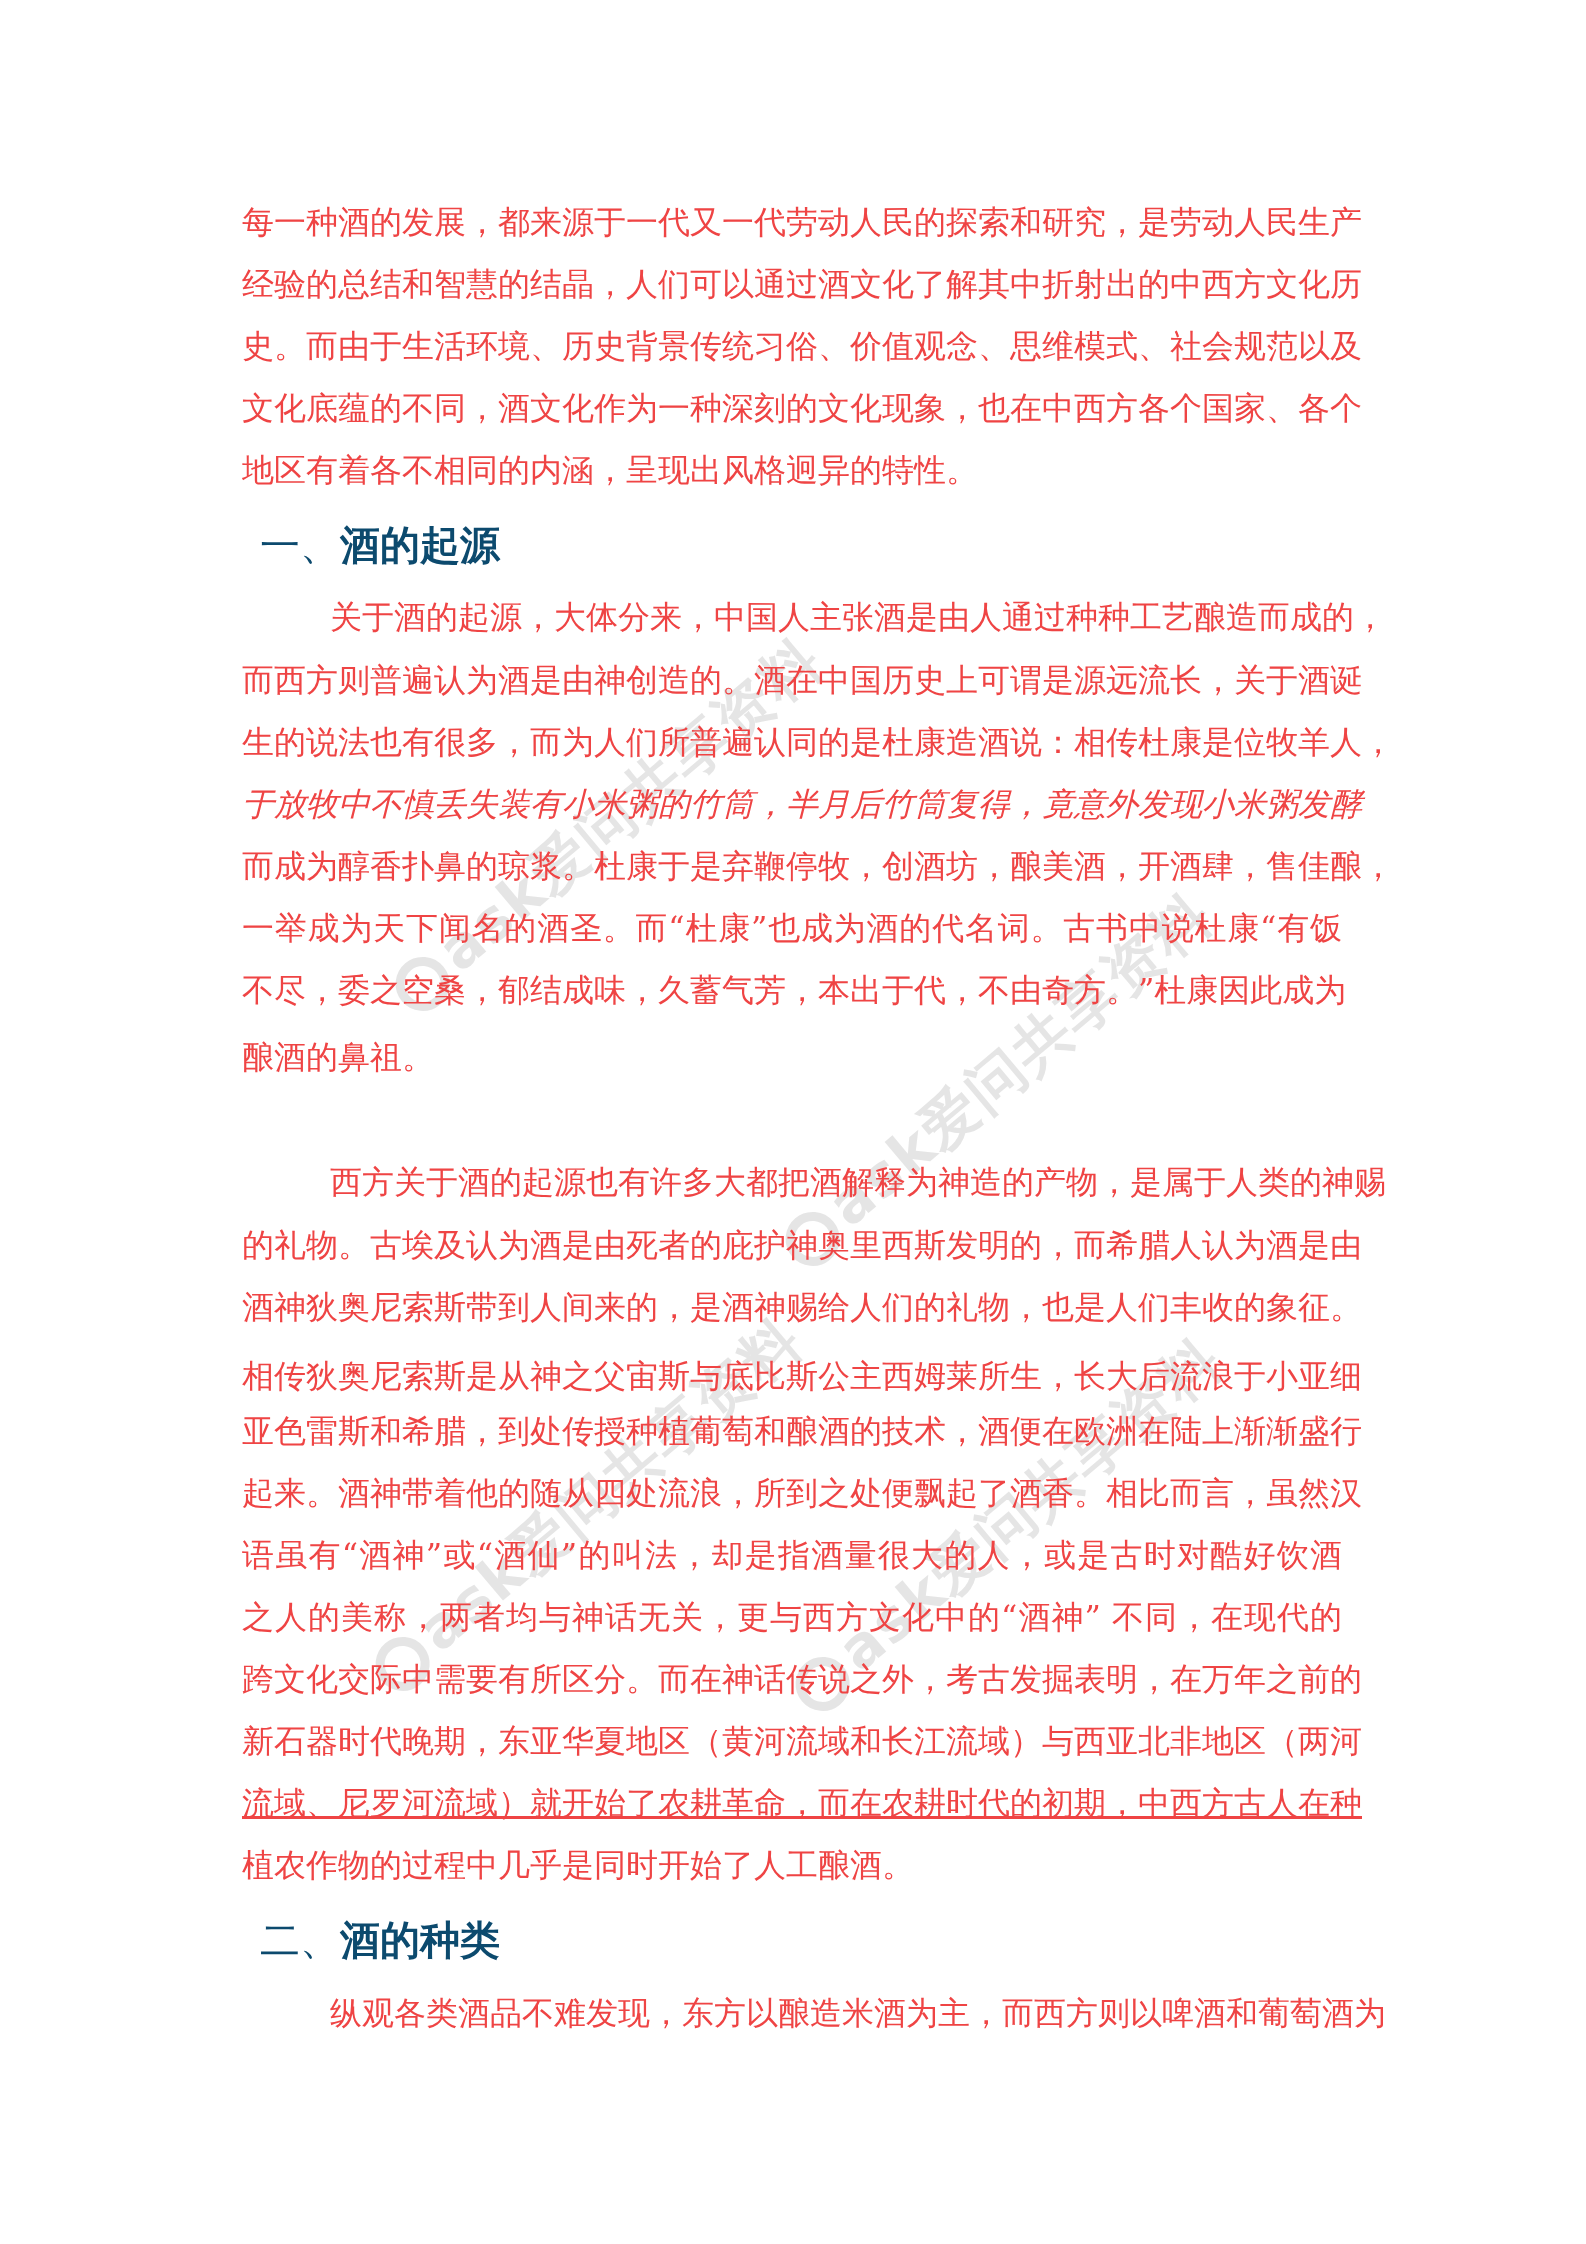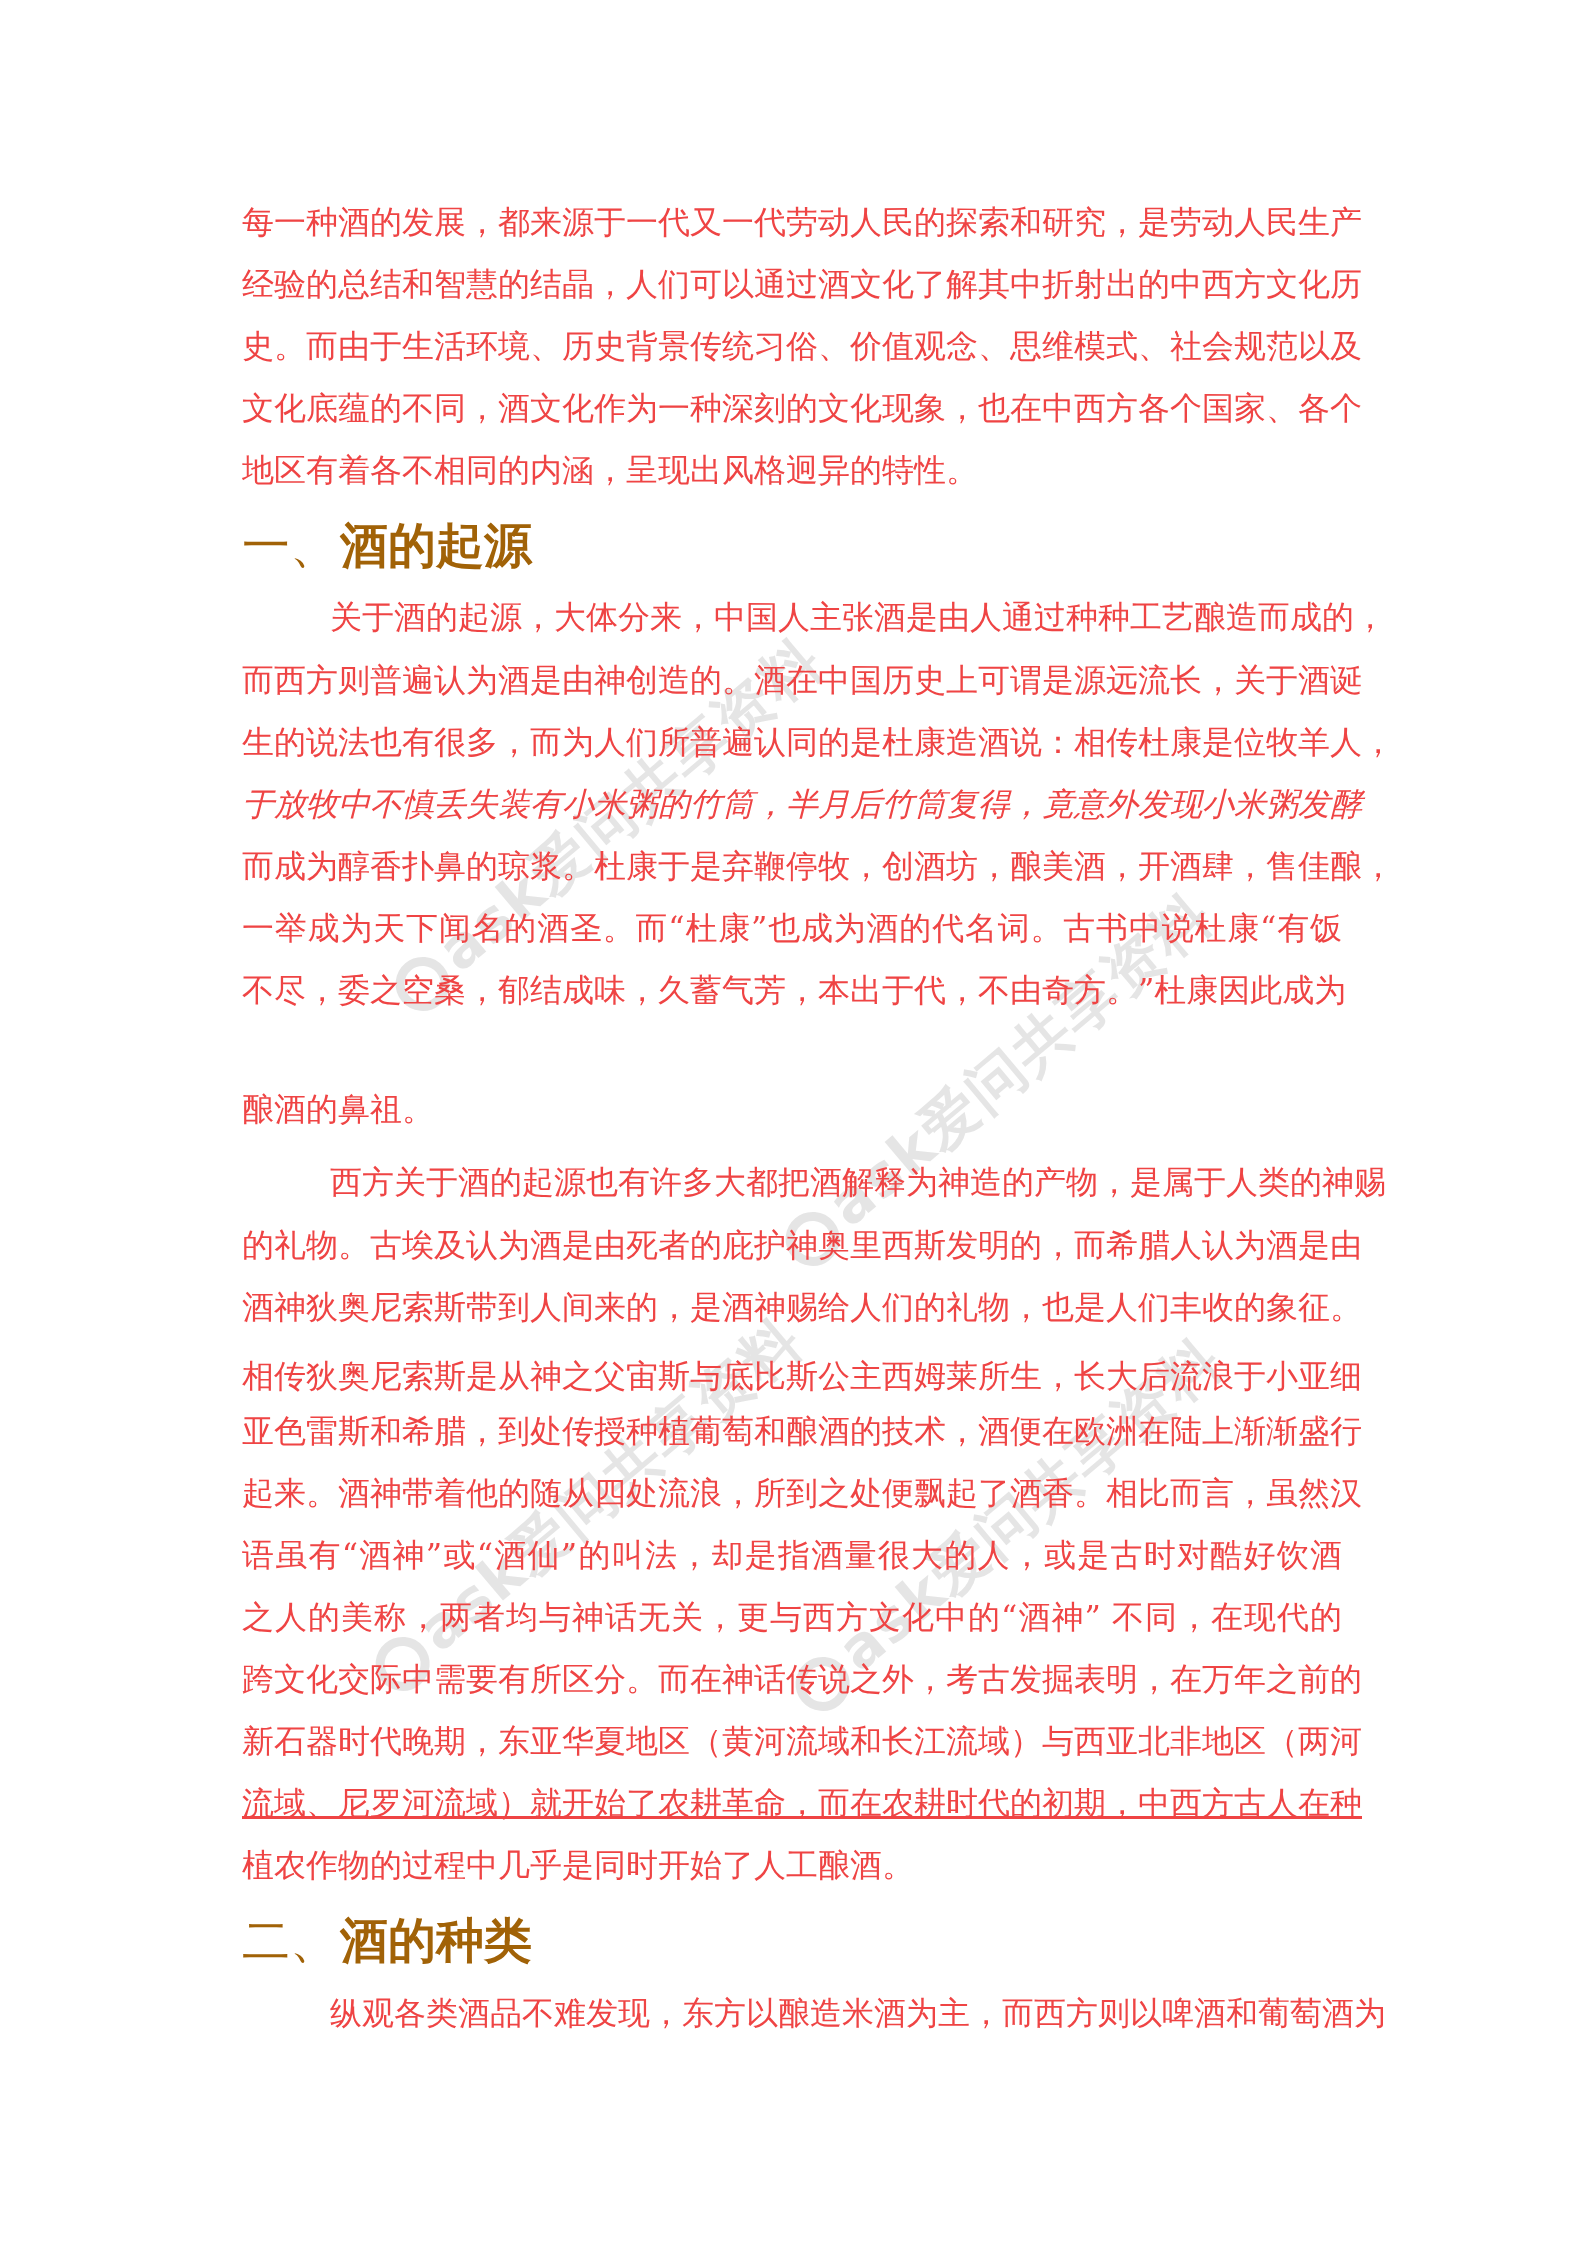--- a/index.html
+++ b/index.html
@@ -20,24 +20,25 @@
     letter-spacing: 0;
   }
   .line.last { text-align-last: left; }
   .line.indent { left: 330px; width: 1012px; }
   .heading {
     position: absolute;
     left: 242px;
     height: 48px;
     line-height: 48px;
     font-family: "DejaVu Serif", "Liberation Serif", serif;
-    font-size: 48px;
+    font-size: 40px;
     font-weight: bold;
-    color: #a16207;
+    color: #0c4a6e;
     white-space: nowrap;
+    text-align: right;
   }
   .heading .num { display: inline-block; width: 98px; font-weight: normal; }
   .watermark {
     position: absolute;
     font-family: "DejaVu Sans", "Liberation Sans", sans-serif;
     font-weight: bold;
     font-size: 58px;
     color: rgba(160,160,160,0.28);
     white-space: nowrap;
     transform-origin: left center;
@@ -86,21 +87,21 @@
   </div>
 
   <div>
     <div class="line indent" style="top:595px;">关于酒的起源，大体分来，中国人主张酒是由人通过种种工艺酿造而成的，</div>
     <div class="line" style="top:658px;">而西方则普遍认为酒是由神创造的。酒在中国历史上可谓是源远流长，关于酒诞</div>
     <div class="line" style="top:720px;">生的说法也有很多，而为人们所普遍认同的是杜康造酒说：相传杜康是位牧羊人，</div>
     <div class="line" style="top:782px;font-style:italic;">于放牧中不慎丢失装有小米粥的竹筒，半月后竹筒复得，竟意外发现小米粥发酵</div>
     <div class="line" style="top:844px;">而成为醇香扑鼻的琼浆。杜康于是弃鞭停牧，创酒坊，酿美酒，开酒肆，售佳酿，</div>
     <div class="line" style="top:906px;">一举成为天下闻名的酒圣。而“杜康”也成为酒的代名词。古书中说杜康“有饭</div>
     <div class="line" style="top:968px;">不尽，委之空桑，郁结成味，久蓄气芳，本出于代，不由奇方。”杜康因此成为</div>
-    <div class="line last" style="top:1087px;">酿酒的鼻祖。</div>
+    <div class="line last" style="top:1035px;">酿酒的鼻祖。</div>
   </div>
 
   <div>
     <div class="line indent" style="top:1160px;">西方关于酒的起源也有许多大都把酒解释为神造的产物，是属于人类的神赐</div>
     <div class="line" style="top:1223px;">的礼物。古埃及认为酒是由死者的庇护神奥里西斯发明的，而希腊人认为酒是由</div>
     <div class="line" style="top:1285px;">酒神狄奥尼索斯带到人间来的，是酒神赐给人们的礼物，也是人们丰收的象征。</div>
     <div class="line" style="top:1347px;margin-top:7px;">相传狄奥尼索斯是从神之父宙斯与底比斯公主西姆莱所生，长大后流浪于小亚细</div>
     <div class="line" style="top:1409px;">亚色雷斯和希腊，到处传授种植葡萄和酿酒的技术，酒便在欧洲在陆上渐渐盛行</div>
     <div class="line" style="top:1471px;">起来。酒神带着他的随从四处流浪，所到之处便飘起了酒香。相比而言，虽然汉</div>
     <div class="line" style="top:1533px;">语虽有“酒神”或“酒仙”的叫法，却是指酒量很大的人，或是古时对酷好饮酒</div>

